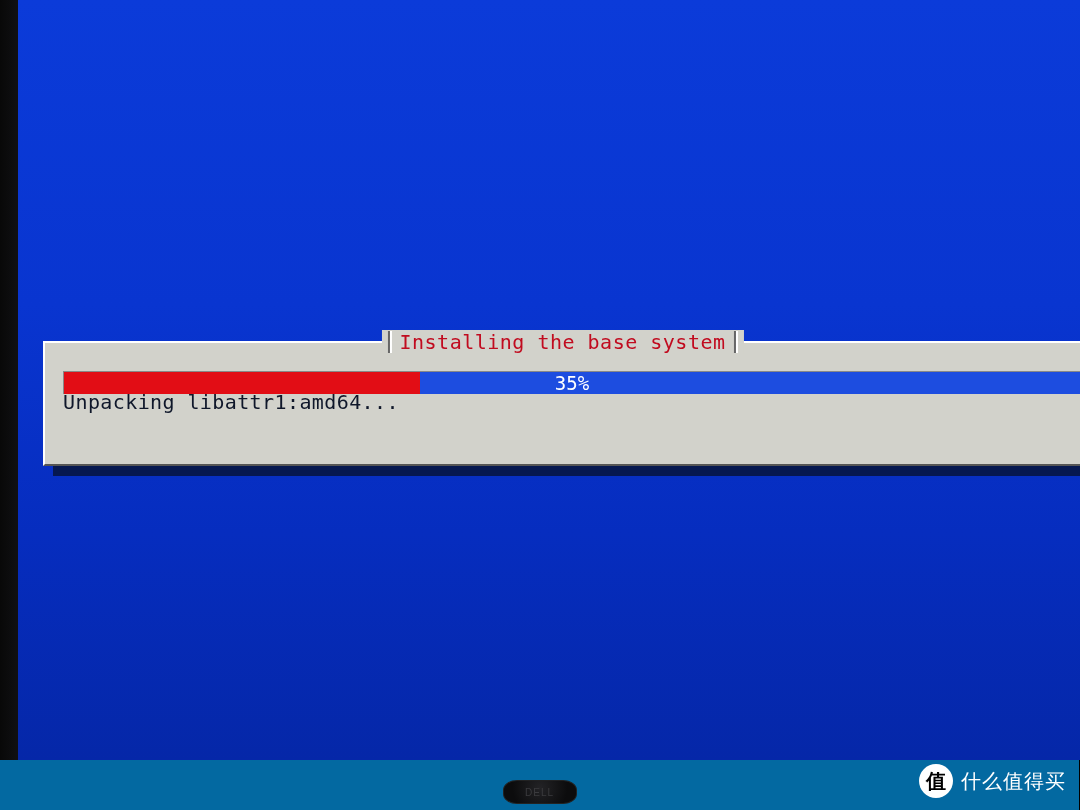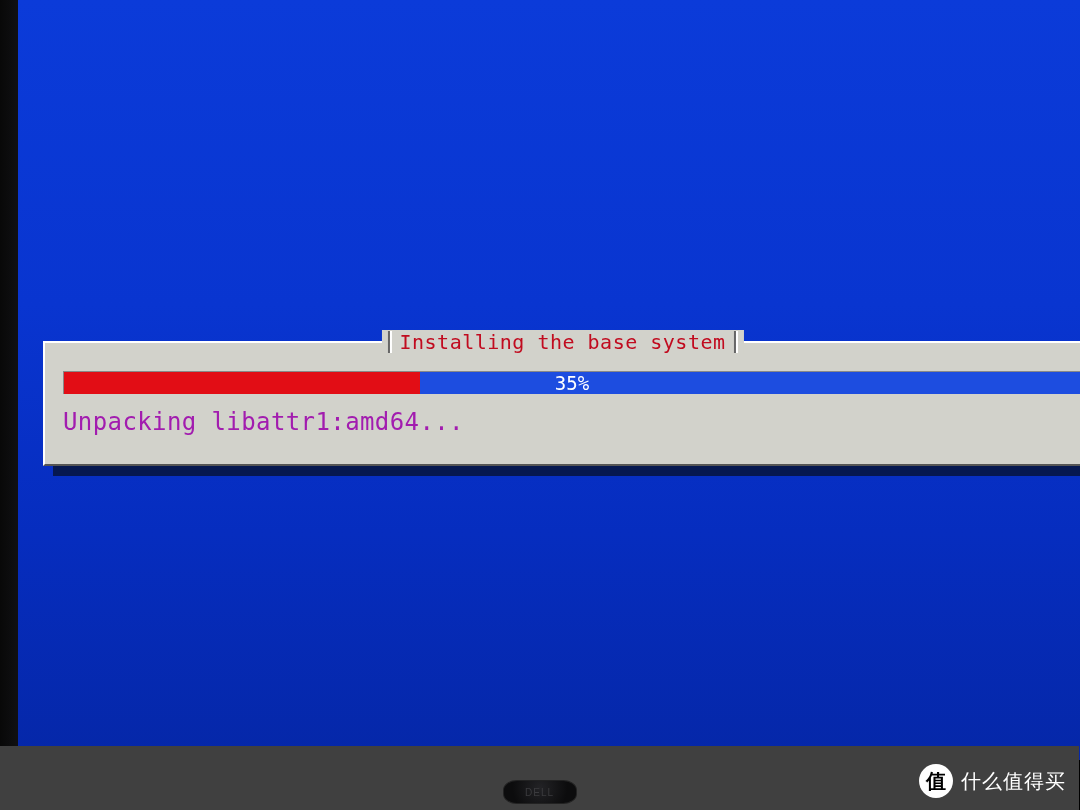--- a/index.html
+++ b/index.html
@@ -15,22 +15,22 @@
       position: absolute;
       top: 0;
       left: 18px;
       right: 0;
       bottom: 50px;
       background: linear-gradient(180deg, #0b3bd9 0%, #0935d0 40%, #062dbf 70%, #0527a8 100%);
     }
     .bezel-bottom {
       position: absolute;
       left: 0; right: 1px; bottom: 0;
-      height: 64px;
-      background: #404040;
+      height: 50px;
+      background: #0369a1;
     }
     .bezel-left {
       position: absolute;
       left: 0; top: 0; bottom: 0;
       width: 18px;
       background: linear-gradient(90deg, #080808, #101012);
     }
     .brand {
       position: absolute;
       left: 50%;
@@ -114,24 +114,24 @@
       background: #e20d15;
     }
     .progress-label {
       position: relative;
       color: #fff;
       font-size: 19px;
       z-index: 2;
     }
     .status-line {
       position: absolute;
-      top: 65px;
+      top: 47px;
       left: 18px;
-      font-size: 24px;
-      color: #a21caf;
+      font-size: 20px;
+      color: #0f172a;
       letter-spacing: 0.4px;
     }
     .watermark {
       position: absolute;
       right: 14px;
       bottom: 12px;
       display: flex;
       align-items: center;
       gap: 8px;
       z-index: 50;

